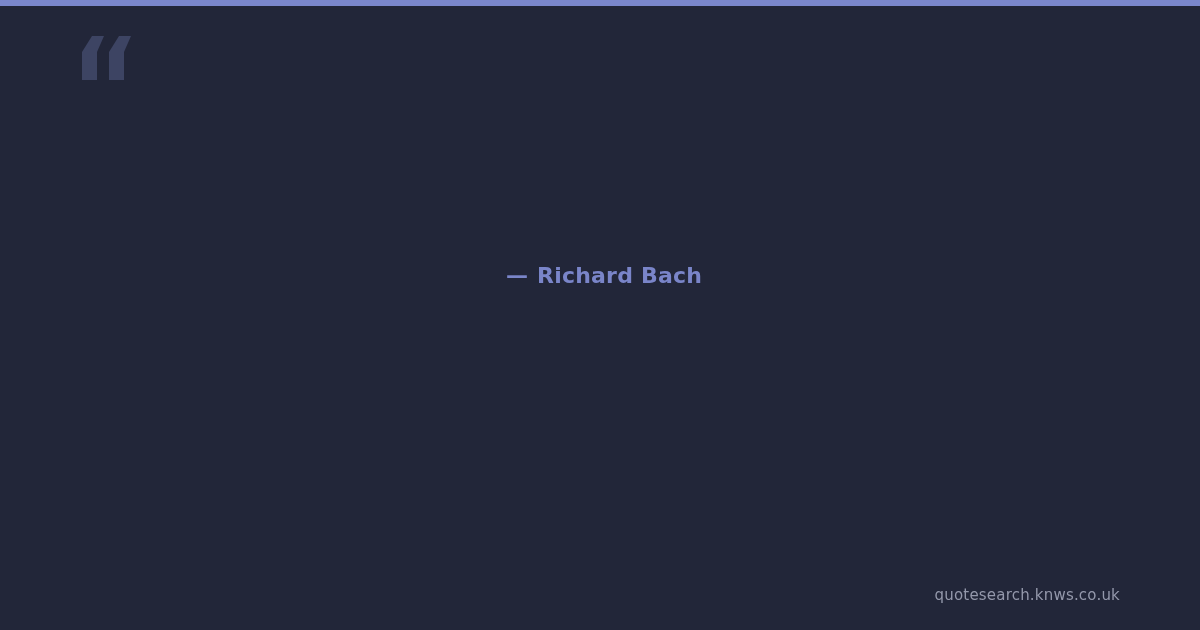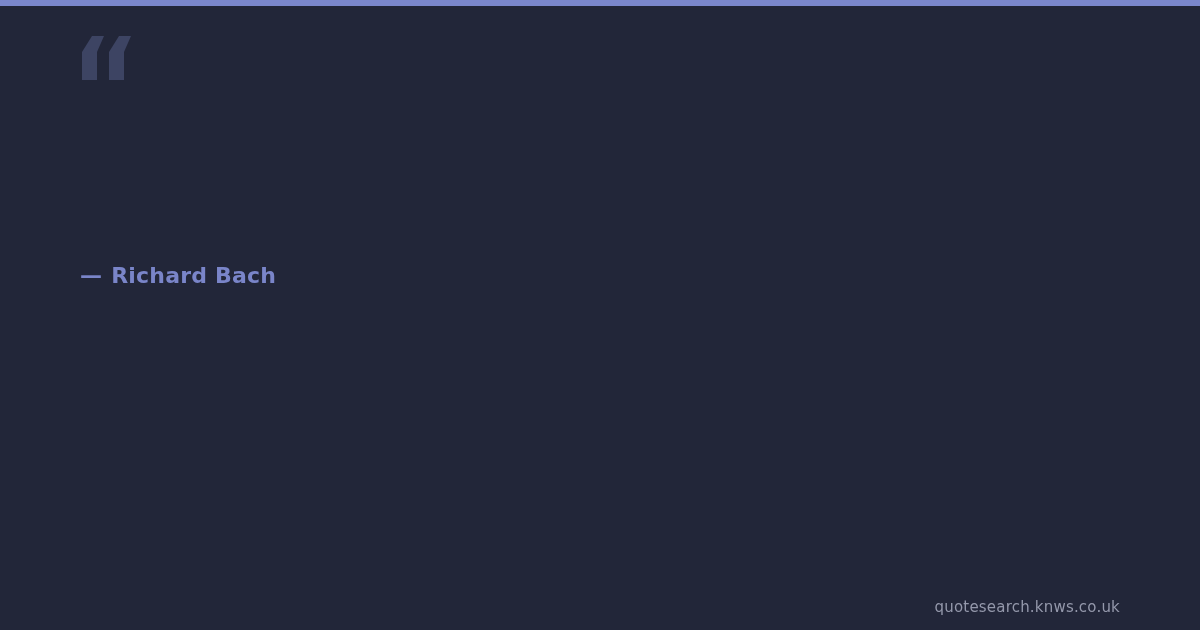--- a/index.html
+++ b/index.html
@@ -65,30 +65,31 @@
   .attribution {
     margin: 0;
     padding-top: 30px;
     font-family: "DejaVu Sans", sans-serif;
     font-size: 22px;
     line-height: 28px;
     font-weight: 700;
     color: #7a85c9;
     letter-spacing: 0.2px;
     white-space: nowrap;
+    text-align: center;
   }
   .attribution .dash {
     display: inline-block;
     padding-right: 9px;
   }
 
   .watermark {
     position: absolute;
     right: 80px;
-    bottom: 14px;
+    bottom: 26px;
     font-family: "DejaVu Sans", sans-serif;
     font-size: 15px;
     line-height: 18px;
     color: #9498ab;
     letter-spacing: 0.2px;
     white-space: nowrap;
   }
 </style>
 </head>
 <body>

